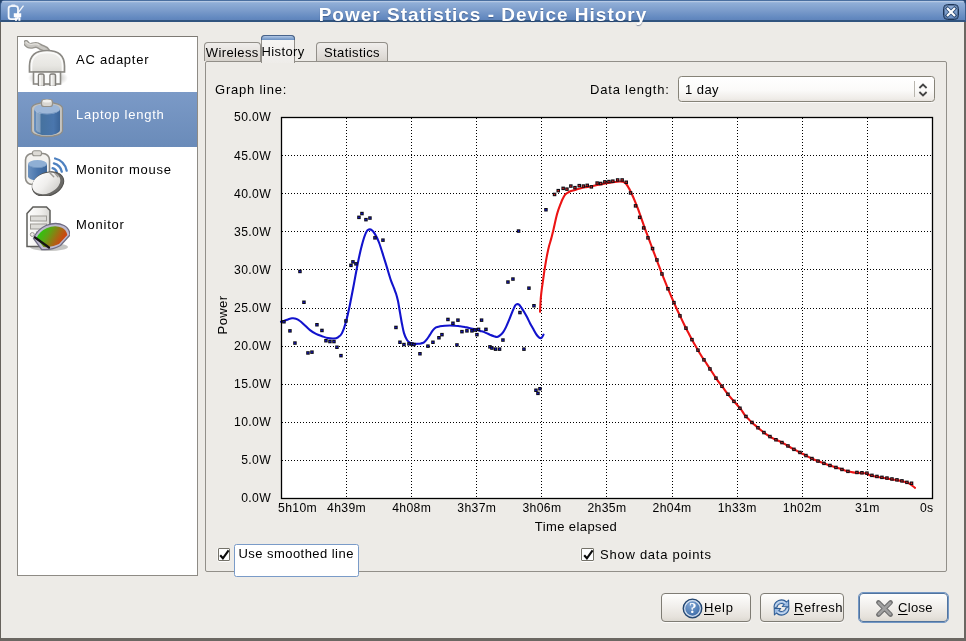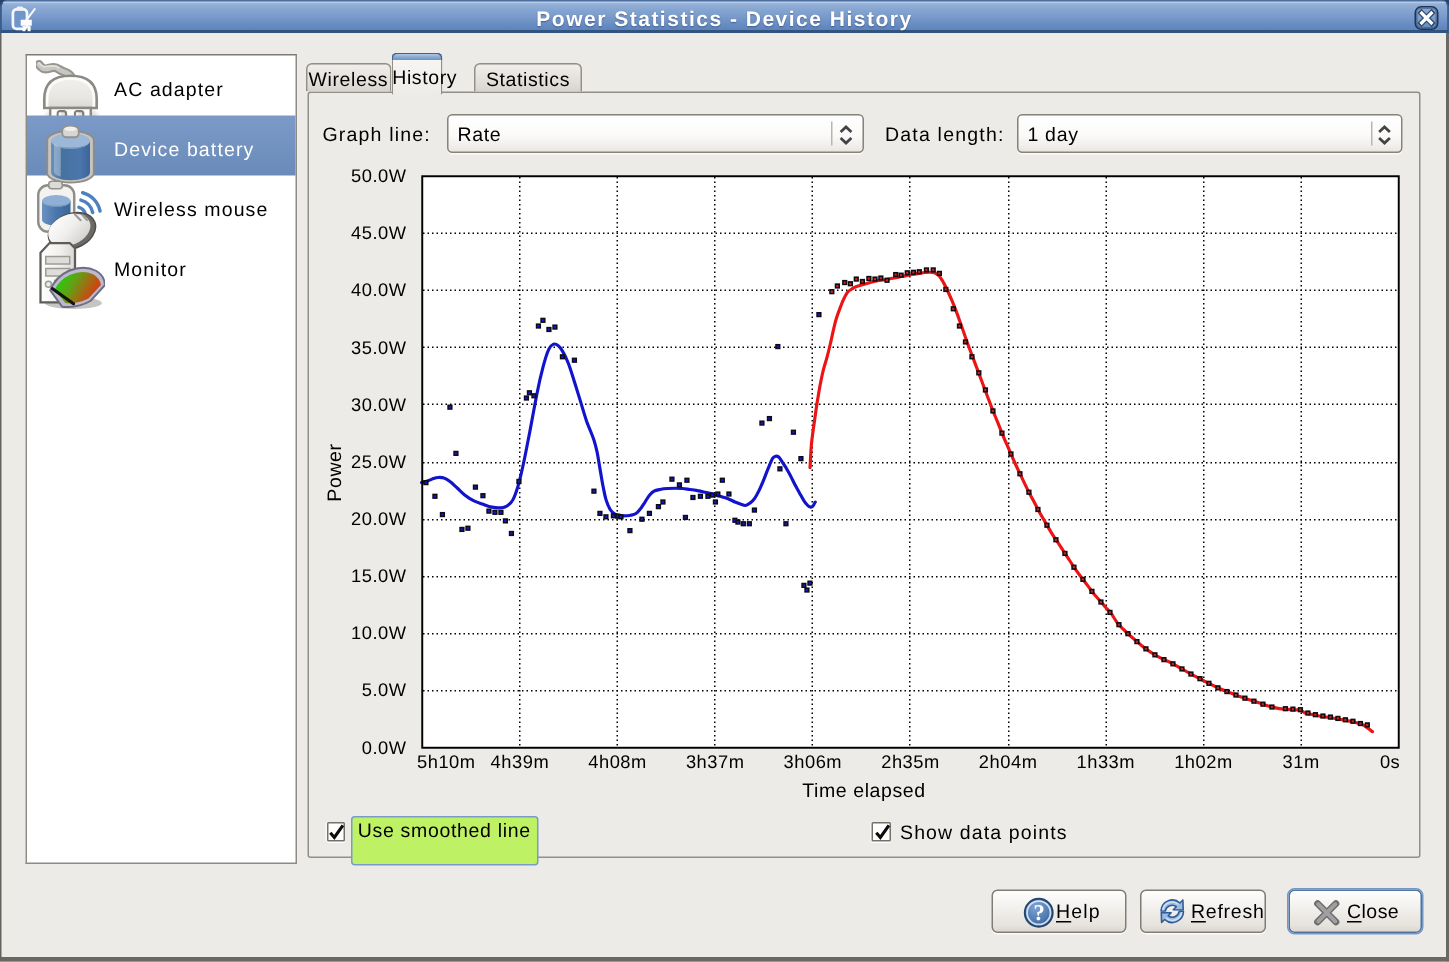--- a/index.html
+++ b/index.html
@@ -9,30 +9,30 @@
        background:#25436b; position:relative; }
 #win { position:absolute; left:0; top:0; width:966px; height:641px; }
 
 
 #titlebar { position:absolute; left:0; top:0; width:966px; height:22px;
   background:linear-gradient(to bottom,#aac2e2 0%,#8fadd6 12%,#7b9ccb 50%,#6389c0 88%,#5f84bb 100%);
   border-top:1px solid #4a6fa0; border-left:1px solid #3c5e8c; border-right:1px solid #3c5e8c;
   border-bottom:2px solid #31547f; border-radius:5px 5px 0 0; }
 #titlebar .hl { position:absolute; left:1px; right:1px; top:0; height:1px; background:#b6c9e4; border-radius:5px 5px 0 0;}
 #title { position:absolute; left:0; right:0; top:2.5px; text-align:center; color:#fff;
-  font-weight:bold; font-size:14px; letter-spacing:1.0px; text-shadow:0 1px 1px rgba(20,40,80,0.45); }
+  font-weight:bold; font-size:19px; letter-spacing:1.0px; text-shadow:0 1px 1px rgba(20,40,80,0.45); }
 #closebtn { position:absolute; right:6px; top:2.5px; width:16px; height:16px;
   border:1.5px solid #1d3557; border-radius:4.5px; background:rgba(255,255,255,0.05); box-shadow:inset 0 0 0 1px rgba(30,56,90,0.45); }
 #frame { position:absolute; left:0; top:22px; width:966px; height:619px;
   background:#edebe7; border-left:1px solid #66625c; border-right:2px solid #6b6762; border-bottom:3px solid #6b6762; }
 
 
 #list { position:absolute; left:17px; top:36px; width:181px; height:540px; background:#fff;
   border:1px solid #8e8b85; border-top-color:#7d7a74; }
-.lrow { position:relative; height:40px; }
+.lrow { position:relative; height:55px; }
 .lrow.sel { background:linear-gradient(to bottom,#7b9ac7,#6a8bb9); color:#fff; }
 .lrow .licon { position:absolute; left:6px; top:3px; }
 .lrow .ltxt { position:absolute; left:58px; top:15px; letter-spacing:0.75px; }
 
 
 #notebook { position:absolute; left:205px; top:61px; width:742px; height:511px;
   background:#edebe7; border:1px solid #928f89; border-radius:2px; }
 .tab { position:absolute; border:1px solid #928f89; border-bottom:none;
   border-radius:4px 4px 0 0; text-align:center; letter-spacing:0.4px;
   background:linear-gradient(to bottom,#f0eeec,#dedad5 80%,#d6d2cc); }
@@ -49,21 +49,21 @@
   box-shadow:0 1px 0 rgba(255,255,255,0.7); }
 .combo .ctext { position:absolute; left:6px; top:5.5px; letter-spacing:0.45px; }
 .combo .csep { position:absolute; right:19.5px; top:4px; bottom:4px; width:1px; background:#b9b6ae; }
 .combo svg.arr { position:absolute; right:4px; top:5px; }
 
 
 .cbox { position:absolute; width:12.5px; height:12.5px; background:#fff;
   border:1.2px solid #747269; border-radius:1px; box-shadow:0 1px 0 rgba(255,255,255,0.9), -1px 0 0 rgba(255,255,255,0.6); }
 .cblabel { position:absolute; letter-spacing:0.45px; }
 #focuslabel { position:absolute; left:233.5px; top:543.5px; height:33px; padding:1.5px 4px 0 4px;
-  background:#bef264; border:1px solid #7a9bc8; border-radius:2.5px; letter-spacing:0.45px; }
+  background:#ffffff; border:1px solid #7a9bc8; border-radius:2.5px; letter-spacing:0.45px; }
 
 
 .btn { position:absolute; top:593px; height:29px; border:1px solid #7f7c74; border-radius:4px;
   background:linear-gradient(to bottom,#fefefd 0%,#f3f1ee 40%,#e6e2dc 85%,#dcd8d1 100%);
   box-shadow:0 1px 0 rgba(255,255,255,0.8); }
 .btn .btxt { position:absolute; top:6px; letter-spacing:0.45px; white-space:nowrap; }
 .btn svg { position:absolute; }
 #btn-close { border:1px solid #51749f; outline:1.2px solid #7397c4; outline-offset:0px; }
 u { text-decoration:underline; text-underline-offset:2px; }
 </style>
@@ -128,21 +128,21 @@
 </linearGradient>
 </defs>
 <path d="M7.5,13.5 L7.5,35.5 A15.5,6.2 0 0 0 38.5,35.5 L38.5,13.5 A15.5,6.2 0 0 0 7.5,13.5 Z" fill="#c6c4bf" stroke="#8f8d87" stroke-width="1.2"></path>
 <path d="M10,14 L10,35 A13,5.2 0 0 0 36,35 L36,14 Z" fill="url(#batg)"></path>
 <ellipse cx="23" cy="14" rx="13" ry="5.2" fill="#9db7d8"></ellipse>
 <path d="M10,14 A13,5.2 0 0 0 36,14 A13,4.4 0 0 1 10,14" fill="#7395bf"></path>
 <path d="M12,16 L12,34.5 A11,4.4 0 0 0 16.5,37.9 L16.5,18.3 Z" fill="rgba(255,255,255,0.30)"></path>
 <rect x="17.5" y="4.5" width="11" height="7" rx="2.6" fill="#d8d6d1" stroke="#94928c" stroke-width="1.2"></rect>
 <ellipse cx="23" cy="5.9" rx="4.2" ry="1.5" fill="#f1f0ed"></ellipse>
 </svg></span>
-        <span class="ltxt">Device battery</span>
+        <span class="ltxt">Laptop length</span>
       </div>
     <div class="lrow">
         <span class="licon"><svg width="46" height="46" viewBox="0 0 46 46">
 <defs>
 <linearGradient id="mbat" x1="0" y1="0" x2="1" y2="0">
  <stop offset="0" stop-color="#6b91bf"></stop>
                 <stop offset="0.5" stop-color="#4a76ad"></stop>
                 <stop offset="1" stop-color="#3c6598"></stop>
 </linearGradient>
 <linearGradient id="mbody" x1="0" y1="0" x2="0.75" y2="1">
@@ -158,21 +158,21 @@
 <path d="M13.5,14 m-9.5,0 a9.5,4 0 0 0 19,0 a9.5,3.2 0 0 1 -19,0" fill="#6e92bd"></path>
 <path d="M28.6,18.2 A6,6 0 0 1 32.9,22.8" fill="none" stroke="#4e81c0" stroke-width="2.3" stroke-linecap="round"></path>
 <path d="M29.9,13.4 A11,11 0 0 1 37.8,21.7" fill="none" stroke="#4e81c0" stroke-width="2.3" stroke-linecap="round"></path>
 <path d="M31.1,8.5 A16,16 0 0 1 42.7,20.7" fill="none" stroke="#4e81c0" stroke-width="2.3" stroke-linecap="round"></path>
 <g transform="rotate(-22 24 34)">
  <ellipse cx="24" cy="34" rx="16.3" ry="11.5" fill="#6b6a67" stroke="#4f4e4b" stroke-width="1"></ellipse>
  <ellipse cx="22.6" cy="32.7" rx="14.6" ry="10.1" fill="url(#mbody)"></ellipse>
  <path d="M30,24.5 L32,29.5 M34.5,26.8 L36,31" stroke="#9b9995" stroke-width="1.4" stroke-linecap="round"></path>
 </g>
 </svg></span>
-        <span class="ltxt">Wireless mouse</span>
+        <span class="ltxt">Monitor mouse</span>
       </div>
     <div class="lrow">
         <span class="licon"><svg width="46" height="46" viewBox="0 0 46 46">
 <defs>
 <linearGradient id="tower" x1="0" y1="0" x2="1" y2="0">
  <stop offset="0" stop-color="#ffffff"></stop>
                 <stop offset="0.6" stop-color="#f0efec"></stop>
                 <stop offset="1" stop-color="#d9d8d4"></stop>
 </linearGradient>
 <linearGradient id="fang" x1="0" y1="0.3" x2="1" y2="0.7">
@@ -195,28 +195,20 @@
         <span class="ltxt">Monitor</span>
       </div>
   </div>
 
   <div id="notebook"></div>
   <div class="tab" id="tab1">Wireless</div>
   <div class="tab" id="tab2"><div class="stripe"></div>History</div>
   <div class="tab" id="tab3">Statistics</div>
 
   <div class="flabel" style="left:215px;top:82px;letter-spacing:0.78px;">Graph line:</div>
-  <div class="combo" id="combo1" style="left:298px;top:75.5px;width:277.5px;">
-    <div class="ctext">Rate</div>
-      <div class="csep"></div>
-    <svg class="arr" width="14" height="16" viewBox="0 0 14 16">
-      <path d="M3.4,6 L7,2.6 L10.6,6" fill="none" stroke="#444" stroke-width="1.8"></path>
-      <path d="M3.4,10 L7,13.4 L10.6,10" fill="none" stroke="#444" stroke-width="1.8"></path>
-    </svg>
-  </div>
   <div class="flabel" style="left:590px;top:82px;letter-spacing:0.8px;">Data length:</div>
   <div class="combo" id="combo2" style="left:678px;top:75.5px;width:257px;">
     <div class="ctext">1 day</div>
       <div class="csep"></div>
     <svg class="arr" width="14" height="16" viewBox="0 0 14 16">
       <path d="M3.4,6 L7,2.6 L10.6,6" fill="none" stroke="#444" stroke-width="1.8"></path>
       <path d="M3.4,10 L7,13.4 L10.6,10" fill="none" stroke="#444" stroke-width="1.8"></path>
     </svg>
   </div>
 

